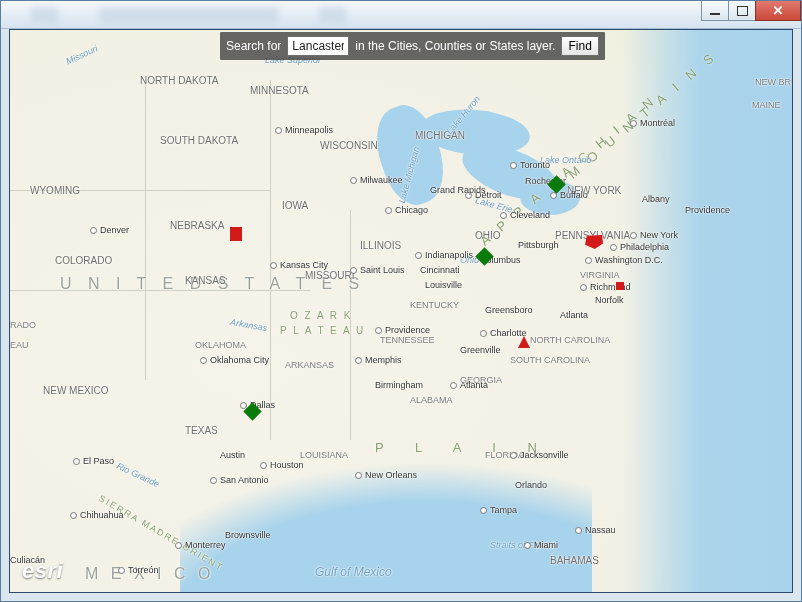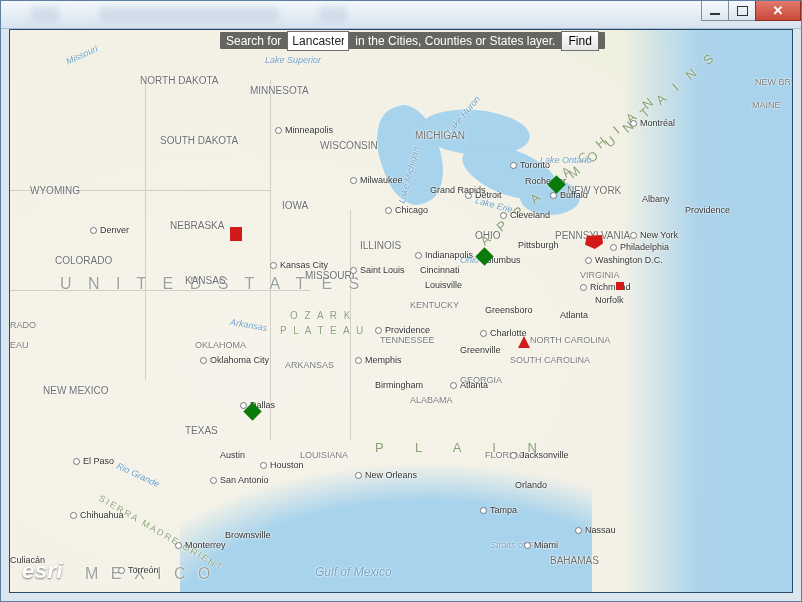--- a/index.html
+++ b/index.html
@@ -102,21 +102,21 @@
   }
   .watermark .l2{display:block;}
 
   .esri-logo{
     position:absolute;left:12px;bottom:8px;color:#fff;font-size:22px;font-weight:600;
     text-shadow:0 1px 2px rgba(0,0,0,.5);font-style:italic;letter-spacing:.5px;margin-top:26px;
   }
 
   
   .search-bar{
-    position:absolute; left:210px; top:2px; height:17px;
+    position:absolute; left:210px; top:2px; height:28px;
     background:rgba(62,62,62,.78); color:#fff; font-size:12px;
     display:flex;align-items:center;padding:0 6px;gap:6px;border-radius:1px;
   }
   .search-bar input{
     background:#fff;border:1px solid #6d6d6d;height:20px;width:62px;font-size:12px;color:#222;
     padding:0 4px;
   }
   .search-bar button{
     background:linear-gradient(#fefefe,#e6e6e6);border:1px solid #6d6d6d;height:20px;
     font-size:12px;padding:0 6px;cursor:pointer;

